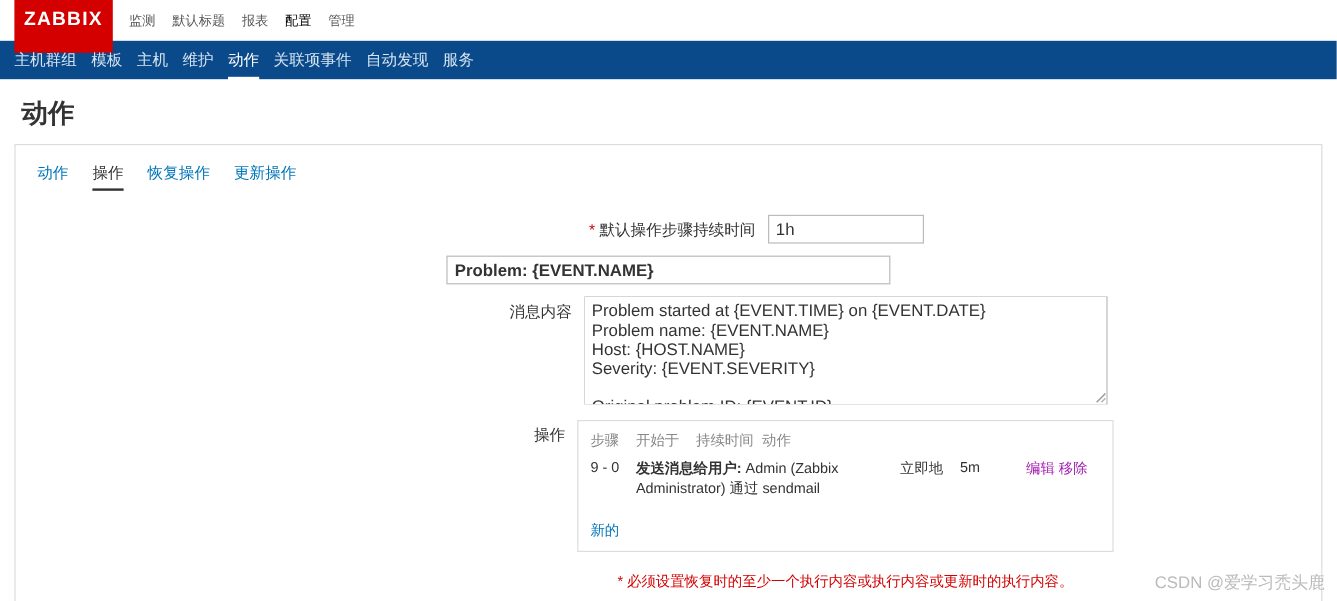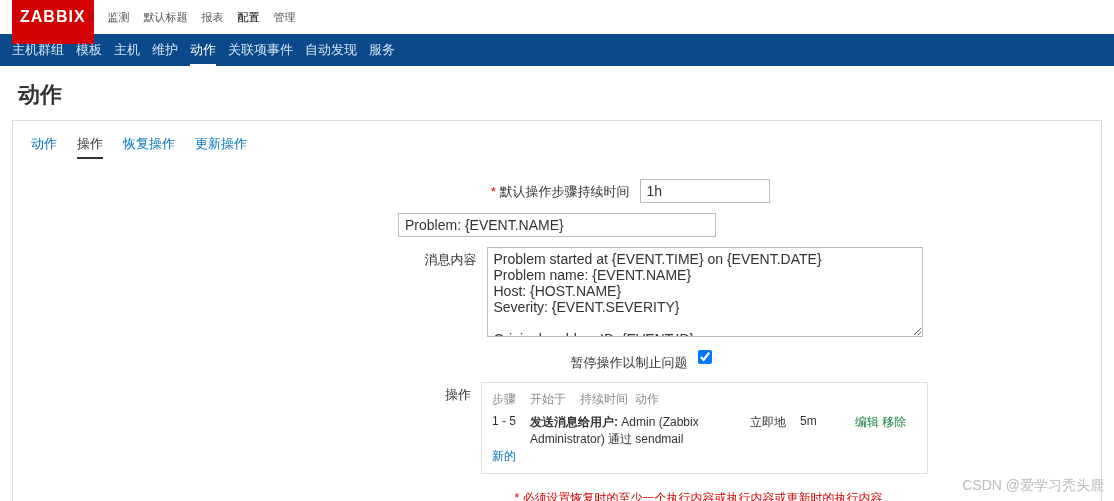--- a/index.html
+++ b/index.html
@@ -15,33 +15,33 @@
   .content-card { border: 1px solid #ddd; margin: 0 12px 12px; padding: 14px 18px 18px; }
   .sub-tabs { display: flex; gap: 20px; margin-bottom: 20px; }
   .sub-tab { color: #0275b8; cursor: pointer; font-size: 13px; padding-bottom: 4px; }
   .sub-tab.active { color: #333; border-bottom: 2px solid #333; }
   .form-row { display: flex; margin-bottom: 10px; justify-content: center; }
   .form-label { width: 295px; text-align: right; padding-right: 10px; padding-top: 4px; font-size: 13px; color: #333; }
   .req::before { content: "* "; color: #d40000; }
   .form-field { flex: 0 0 auto; }
   input[type="text"].narrow { width: 130px; }
   input[type="text"], textarea { border: 1px solid #bbb; padding: 3px 6px; font-size: 14px; font-family: inherit; color: #333; }
-  input[type="text"].wide { width: 318px; }
+  input[type="text"].wide { width: 370px; font-weight: bold; }
   textarea.wide { width: 436px; height: 90px; resize: both; }
   .checkbox { width: 14px; height: 14px; }
   .ops-box { border: 1px solid #ddd; padding: 8px 10px; width: 447px; }
   .ops-header, .ops-row { display: flex; font-size: 12px; }
   .ops-header { color: #888; margin-bottom: 6px; }
   .col-steps { width: 38px; }
   .col-detail { flex: 1; }
   .col-start { width: 50px; }
   .col-dur { width: 55px; }
   .col-act { width: 62px; }
-  .link { color: #15803d; cursor: pointer; font-family: Liberation Serif, serif; }
-  .new-link { color: #0275b8; cursor: pointer; margin-top: 0; display: inline-block; font-size: 12px; }
+  .link { color: #a21caf; cursor: pointer; font-family: Liberation Serif, serif; }
+  .new-link { color: #0275b8; cursor: pointer; margin-top: 18px; display: inline-block; font-size: 12px; }
   .hint { color: #d40000; font-size: 12px; margin: 6px 0 10px; }
   .watermark { position: fixed; bottom: 6px; right: 10px; color: #bbb; font-size: 14px; }
 </style>
 </head>
 <body>
 
 <div class="logo-bar">
   <span class="logo">ZABBIX</span>
   <span class="top-nav-item">监测</span>
   <span class="top-nav-item">默认标题</span>
@@ -84,37 +84,33 @@
     <div class="form-label">消息内容</div>
     <div class="form-field"><textarea class="wide" style="">Problem started at {EVENT.TIME} on {EVENT.DATE}
 Problem name: {EVENT.NAME}
 Host: {HOST.NAME}
 Severity: {EVENT.SEVERITY}
 
 Original problem ID: {EVENT.ID}
 {TRIGGER.URL}</textarea></div>
   </div>
 
-  <div class="form-row">
-    <div class="form-label">暂停操作以制止问题</div>
-    <div class="form-field"><input type="checkbox" class="checkbox" checked="" style=""></div>
-  </div>
 
   <div class="form-row">
     <div class="form-label">操作</div>
     <div class="form-field">
       <div class="ops-box">
         <div class="ops-header">
           <div class="col-steps">步骤</div>
           <div class="col-start">开始于</div>
           <div class="col-dur">持续时间</div>
           <div class="col-act">动作</div>
         </div>
         <div class="ops-row">
-          <div class="col-steps">1 - 5</div>
+          <div class="col-steps">9 - 0</div>
           <div class="col-detail"><b>发送消息给用户:</b><span> Admin (Zabbix Administrator) 通过 sendmail</span></div>
           <div class="col-start">立即地</div>
           <div class="col-dur">5m</div>
           <div class="col-act"><span class="link">编辑</span> <span class="link">移除</span></div>
         </div>
         <span class="new-link">新的</span>
       </div>
     </div>
   </div>
 

